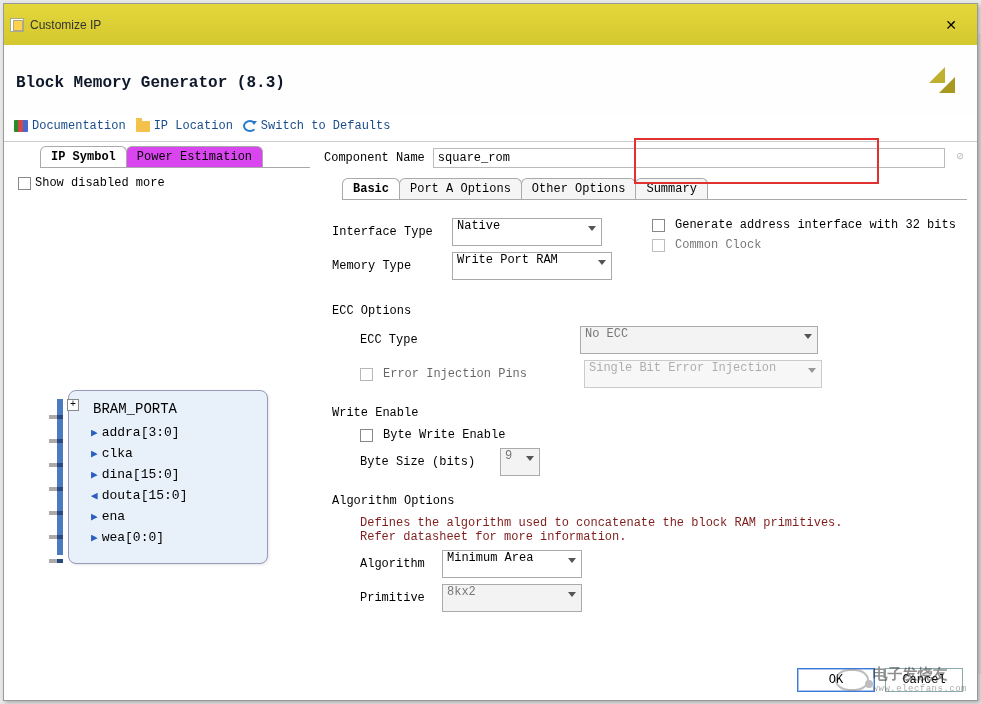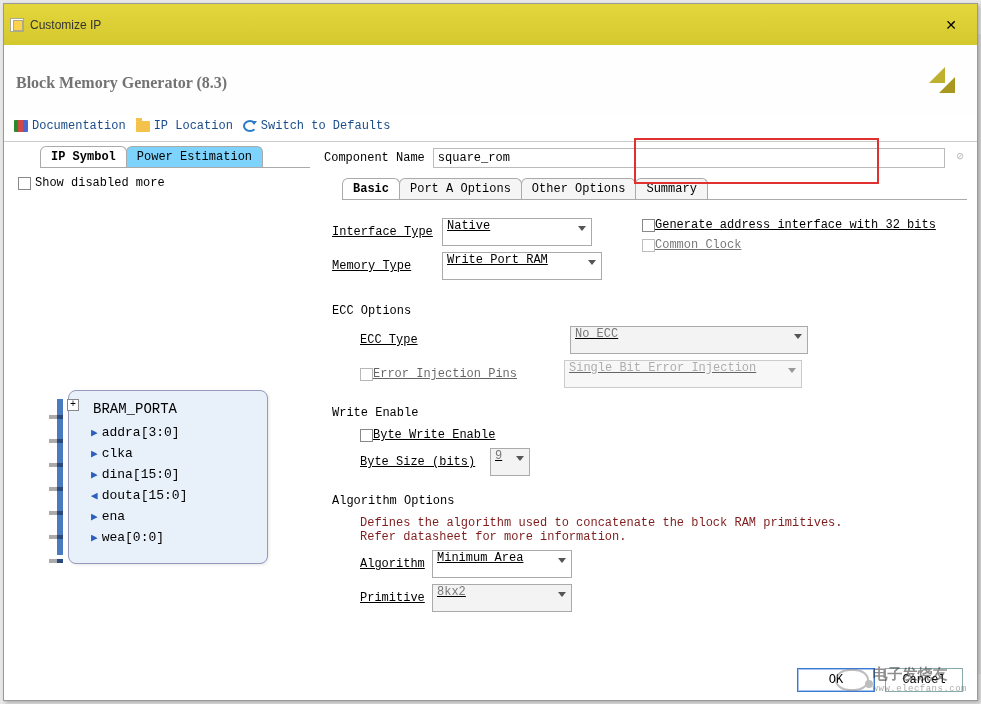--- a/index.html
+++ b/index.html
@@ -7,42 +7,42 @@
 
 .window { position: absolute; left: 3px; top: 3px; width: 975px; height: 698px; background: #fff; border: 1px solid #999; box-shadow: 2px 2px 4px rgba(0,0,0,0.25); }
 .titlebar { height: 41px; background: linear-gradient(#e4d73c,#d4c82f); display: flex; align-items: center; padding: 0 6px; justify-content: space-between; }
 .titlebar-left { display: flex; align-items: center; gap: 6px; }
 .titlebar-icon { width: 14px; height: 14px; background: #fff; border:1px solid #aa8; position: relative; }
 .titlebar-icon:before { content:''; position:absolute; left:2px; top:1px; width:8px; height:9px; background:#ffd24d; border:1px solid #aa8; }
 .titlebar-title { color:#333; font-family: "Segoe UI","Microsoft YaHei",sans-serif; }
 .close-x { width:40px; height:20px; display:flex; align-items:center; justify-content:center; cursor:pointer; font-family: sans-serif; font-size:14px; }
 
 .subhead { padding: 18px 12px 12px 12px; display:flex; align-items:center; justify-content:space-between; background:#fefefe; }
-.subhead h1 { margin:0; font-size:16px; font-weight:bold; color:#737373; font-family: Liberation Serif, serif; }
+.subhead h1 { margin:0; font-size:16px; font-weight:bold; color:#0f172a; font-family: Liberation Mono, monospace; }
 .xilinx-logo { width:40px; height:40px; position:relative; }
 .xilinx-logo:before { content:''; position:absolute; left:4px; top:4px; width:0; height:0; border-left:16px solid transparent; border-bottom:16px solid #c0b030; }
 .xilinx-logo:after { content:''; position:absolute; left:14px; top:14px; width:0; height:0; border-left:16px solid transparent; border-bottom:16px solid #a89820; }
 
 .toolbar { padding: 4px 10px 8px 10px; display:flex; gap:10px; align-items:center; border-bottom:1px solid #ccc; }
 .tool-link { display:flex; gap:4px; align-items:center; color:#1a4c8b; cursor:pointer; }
 .icon-book { width:14px; height:12px; background: linear-gradient(to right,#2a8a2a 0 30%,#d04848 30% 65%,#4868d0 65%); border-radius:1px; }
 .icon-folder { width:14px; height:11px; background:#f4c24a; border-radius:1px; position:relative; }
 .icon-folder:before { content:''; position:absolute; top:-3px; left:0; width:6px; height:3px; background:#f4c24a; }
 .icon-refresh { width:14px; height:12px; border:2px solid #2a7acc; border-right-color: transparent; border-radius:50%; position:relative; }
 .icon-refresh:after { content:''; position:absolute; right:-2px; top:-1px; width:0; height:0; border-left:3px solid transparent; border-right:3px solid transparent; border-top:4px solid #2a7acc; }
 
 .body { display:flex; height: calc(100% - 150px); }
 .left-col { width: 310px; padding: 0 4px; }
 .right-col { flex:1; padding: 0 10px; position:relative; }
 
 
 .ltabs { display:flex; border-bottom:1px solid #aaa; margin-top:4px; margin-left:32px; }
 .ltab { padding: 3px 10px; border:1px solid #aaa; border-bottom:none; border-radius:6px 6px 0 0; background:#fff; margin-right:-1px; cursor:pointer; }
 .ltab.active { font-weight:bold; background:#fff; position:relative; z-index:2; }
-.ltab:not(.active) { background:#7dd3fc;text-align:center; }
+.ltab:not(.active) { background:#d946ef;text-align:center; }
 
 .show-disabled { margin:8px 10px; display:flex; align-items:center; gap:4px; }
 .chk { width:13px; height:13px; border:1px solid #888; background:#fff; display:inline-block; }
 
 
 .ip-box { margin: 200px 20px 0 60px; width: 200px; background:#e8f0fa; border:1px solid #99b; border-radius:8px; padding:8px 10px 12px 12px; position:relative; box-shadow:1px 1px 3px rgba(0,0,0,0.1); }
 .ip-box-edge { position:absolute; left:-12px; top:8px; width:6px; bottom:8px; background:#4a7abf; }
 .ip-box-ticks { position:absolute; left:-12px; top:24px; bottom:12px; width:6px; }
 .ip-box-ticks span { display:block; height:4px; margin-bottom:20px; background:#2a4a7f; border-left:8px solid #aaa; margin-left:-8px; }
 .ip-plus { position:absolute; left:-2px; top:8px; width:12px; height:12px; border:1px solid #888; background:#fff; font-size:10px; line-height:10px; text-align:center; }
@@ -56,21 +56,21 @@
 .comp-row label { white-space:nowrap; }
 .comp-input { flex:1; height:20px; border:1px solid #bbb; padding:0 4px; font-family: "Courier New", monospace; font-size:12px; background:#fff; }
 .comp-clear { width:14px; height:14px; border-radius:50%; color:#bbb; font-size:12px; text-align:center; line-height:12px; cursor:pointer; }
 .red-box { position:absolute; border:2px solid #e03030; left:320px; top:-4px; width:245px; height:46px; pointer-events:none; }
 
 .rtabs { display:flex; border-bottom:1px solid #aaa; margin-left:18px; }
 .rtab { padding:3px 10px; border:1px solid #aaa; border-bottom:none; border-radius:6px 6px 0 0; margin-right:-1px; background:#f5f5f5; cursor:pointer; }
 .rtab.active { font-weight:bold; background:#fff; }
 
 .panel { padding:12px 8px 4px 8px; }
-.form-row { display:flex; align-items:center; margin:6px 0;text-decoration:underline; }
+.form-row { display:flex; align-items:center; gap:10px; margin:6px 0; }
 .form-row > label { width:110px; }
 .select { height:28px; border:1px solid #aaa; background:#fff; display:inline-flex; align-items:flex-start; padding:0 4px; position:relative; }
 .select:after { content:''; position:absolute; right:5px; top:7px; width:0; height:0; border-left:4px solid transparent; border-right:4px solid transparent; border-top:5px solid #555; }
 .select.w1 { width:150px; } .select.w2 { width:160px; } .select.w3 { width:40px; }
 .select.w4 { width:238px;margin-left:40px; } .select.w5 { width:140px; }
 .select.disabled { background:#f3f3f3; color:#777; }
 
 .group { margin:18px 0 8px 0; }
 .group-title { margin-bottom:8px; }
 .group-body { margin-left:28px; }

